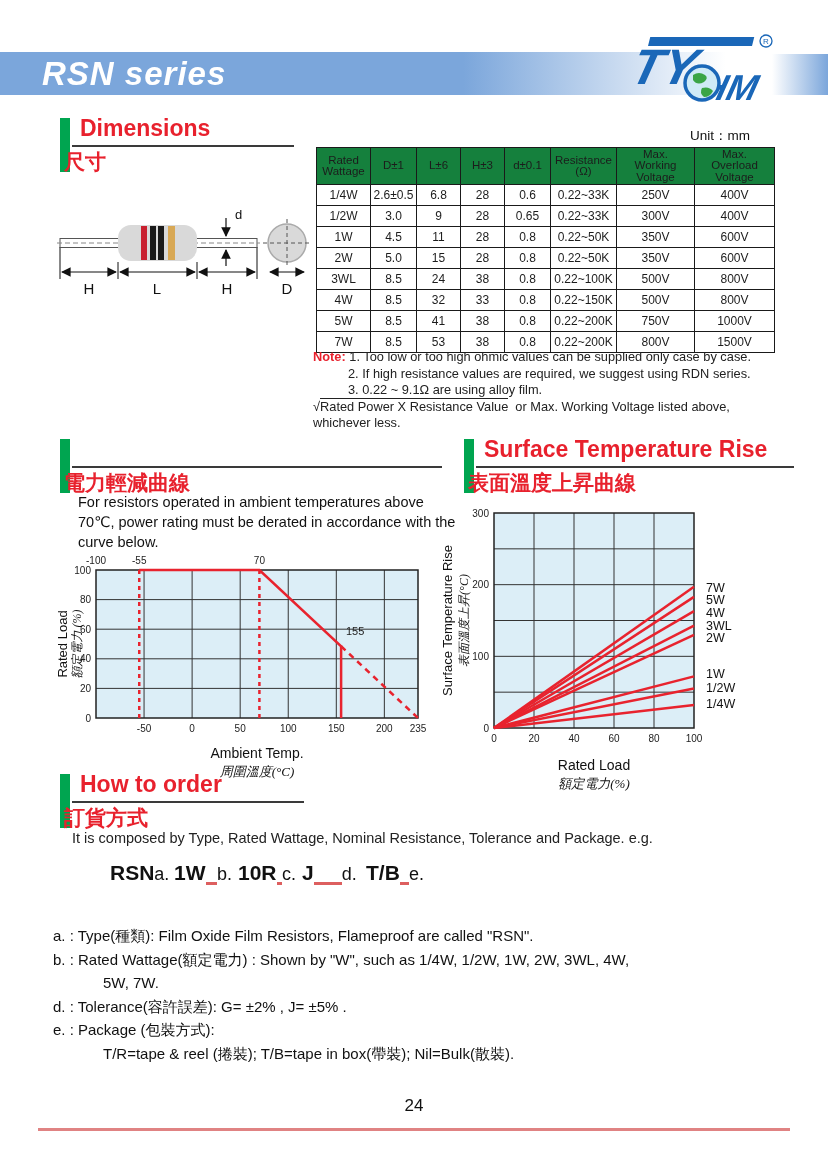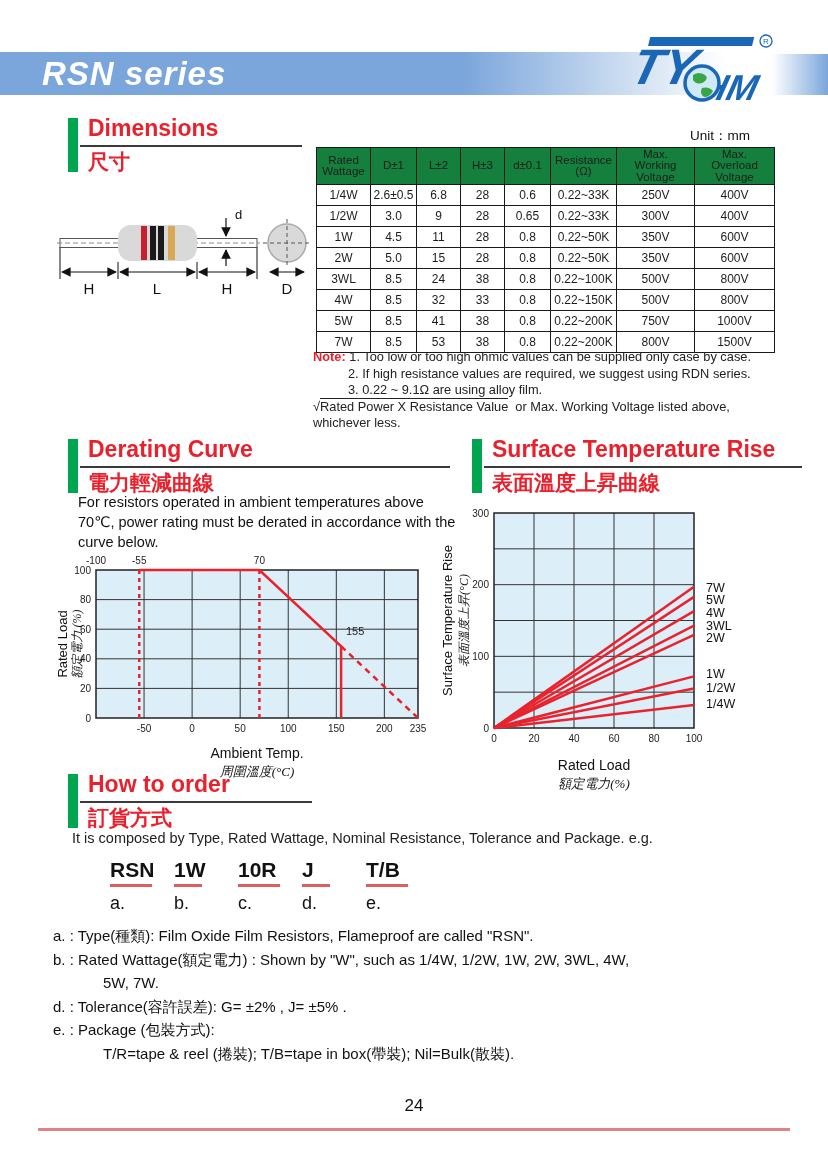--- a/index.html
+++ b/index.html
@@ -7,46 +7,46 @@
         font-family:"Liberation Sans","DejaVu Sans",sans-serif;color:#1c1c1c;}
   
   .banner{position:absolute;left:0;top:52px;width:772px;height:43px;
           background:linear-gradient(to right,#7ba6db 0%,#7ba6db 60%,#ffffff 94%);}
   .banner-title{position:absolute;left:42px;top:3px;font-size:33px;font-weight:bold;
                 font-style:italic;color:#fff;letter-spacing:1px;}
   .edge-bar{position:absolute;left:772px;top:54px;width:56px;height:41px;
             background:linear-gradient(to right,#ffffff,#7ba6db);}
   .logo{position:absolute;left:618px;top:30px;}
   
-  .sec{position:absolute;width:420px;height:62px;margin-left:8px;}
+  .sec{position:absolute;width:420px;height:62px;}
   .sec .bar{position:absolute;left:0;top:3px;width:10px;height:54px;background:#00a550;}
   .sec .title{position:absolute;left:20px;top:0;font-size:23px;font-weight:bold;color:#e8212d;white-space:nowrap;}
   .sec .rule{position:absolute;left:12px;top:30px;height:2px;background:#3a3a3a;}
-  .sec .sub{position:absolute;left:20px;top:33px;font-size:21px;font-weight:bold;color:#e8212d;white-space:nowrap;}
+  .sec .sub{position:absolute;left:4px;top:33px;font-size:21px;font-weight:bold;color:#e8212d;white-space:nowrap;}
   
   .unit{position:absolute;left:690px;top:127px;font-size:13.5px;color:#111;}
   .dim-table{position:absolute;left:316px;top:147px;border-collapse:collapse;table-layout:fixed;}
   .dim-table th,.dim-table td{border:1.2px solid #1a1a1a;text-align:center;vertical-align:middle;
         font-size:11.5px;padding:0;}
   .dim-table th{background:#15803d;font-weight:normal;white-space:pre-line;height:36px;line-height:11.5px;}
   .dim-table td{height:20px;font-size:12px;}
   
   .notes{position:absolute;left:313px;top:349px;width:508px;font-size:12.8px;line-height:16.5px;color:#222;}
   .note-label{color:#e8212d;font-weight:bold;margin-top:9px;}
   .indent1{padding-left:35px;}
   .vinc{border-top:1.3px solid #222;}
   .after-vinc{margin-left:7px;}
   
   .der-desc{position:absolute;left:78px;top:492px;width:378px;font-size:14.5px;line-height:20px;color:#111;}
   
   .chart-svg{position:absolute;}
   
   .order-intro{position:absolute;left:72px;top:830px;font-size:14.5px;color:#222;}
   .order-code-row{position:absolute;left:110px;top:858px;display:flex;gap:6px;}
-  .code-col{width:58px;display:flex;flex-direction:column;align-items:flex-start;}
+  .code-col{width:58px;display:flex;flex-direction:row;align-items:flex-end;}
   .code-value{font-size:21px;font-weight:bold;color:#111;}
   .code-underline{height:3px;background:#dd5f5f;margin-top:2px;}
   .code-letter{font-size:18px;color:#111;margin-top:6px;}
   .order-items{position:absolute;left:53px;top:924px;width:762px;font-size:15px;line-height:23.5px;color:#111;}
   .order-item.ind{padding-left:50px;}
   
   .page-num{position:absolute;left:0;top:1096px;width:828px;text-align:center;font-size:17px;color:#111;}
   .footer-line{position:absolute;left:38px;top:1128px;width:752px;height:3px;background:#e08383;}
 </style>
 </head>
@@ -121,21 +121,21 @@
       <col style="width:46px">
         <col style="width:66px">
         <col style="width:78px">
         <col style="width:80px">
     </colgroup>
     <thead>
         <tr>
           <th>Rated
 Wattage</th>
           <th>D±1</th>
-          <th>L±2</th>
+          <th>L±6</th>
           <th>H±3</th>
           <th>d±0.1</th>
           <th>Resistance
 (Ω)</th>
           <th>Max.
 Working
 Voltage</th>
           <th>Max.
 Overload
 Voltage</th>
@@ -228,21 +228,20 @@
   <div class="notes">
     <div class="note-line"><span class="note-label">Note:</span> <span>1. Too low or too high ohmic values can be supplied only case by case.</span></div>
     <div class="note-line indent1"><span>2.  If high resistance values are required, we suggest using RDN series.</span></div>
     <div class="note-line indent1"><span>3.  0.22 ~ 9.1Ω are using alloy film.</span></div>
     <div class="note-line"><span>√</span><span class="vinc">Rated Power X Resistance Value</span><span class="after-vinc">or Max. Working Voltage listed above,</span></div>
     <div class="note-line"><span>whichever less.</span></div>
   </div>
 
   <div class="sec" style="left:60px;top:436px;">
     <div class="bar"></div>
-    <div class="title">Derating Curve</div>
     <div class="rule" style="width:370px;"></div>
     <div class="sub">電力輕減曲線</div>
   </div>
   <div class="der-desc">For resistors operated in ambient temperatures above 70℃, power rating must be derated in accordance with the curve below.</div>
   <svg class="chart-svg" style="left:58px;top:552px;" width="392" height="232" viewBox="0 0 392 232">
       <rect x="38" y="18" width="322" height="148" fill="#dceef7"></rect>
       <line x1="86.0597014925373" y1="18" x2="86.0597014925373" y2="166" stroke="#333" stroke-width="1"></line>
       <line x1="134.1194029850746" y1="18" x2="134.1194029850746" y2="166" stroke="#333" stroke-width="1"></line>
       <line x1="182.17910447761196" y1="18" x2="182.17910447761196" y2="166" stroke="#333" stroke-width="1"></line>
       <line x1="230.23880597014923" y1="18" x2="230.23880597014923" y2="166" stroke="#333" stroke-width="1"></line>

